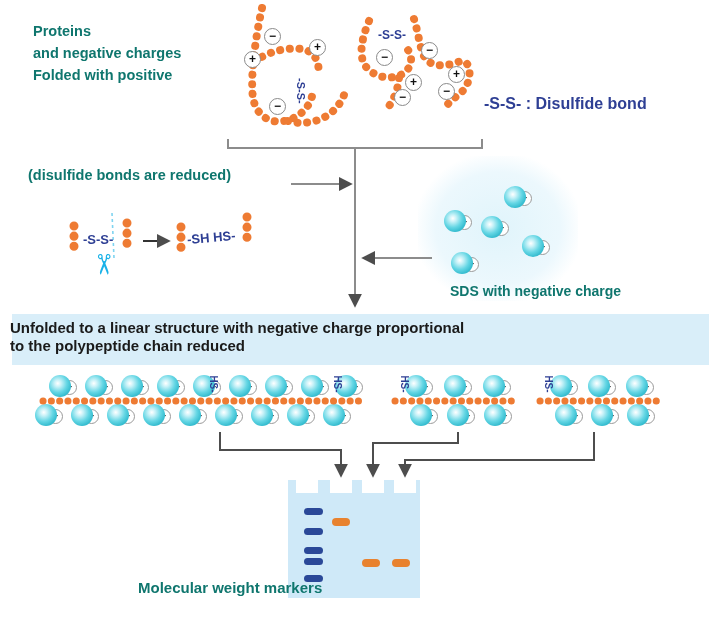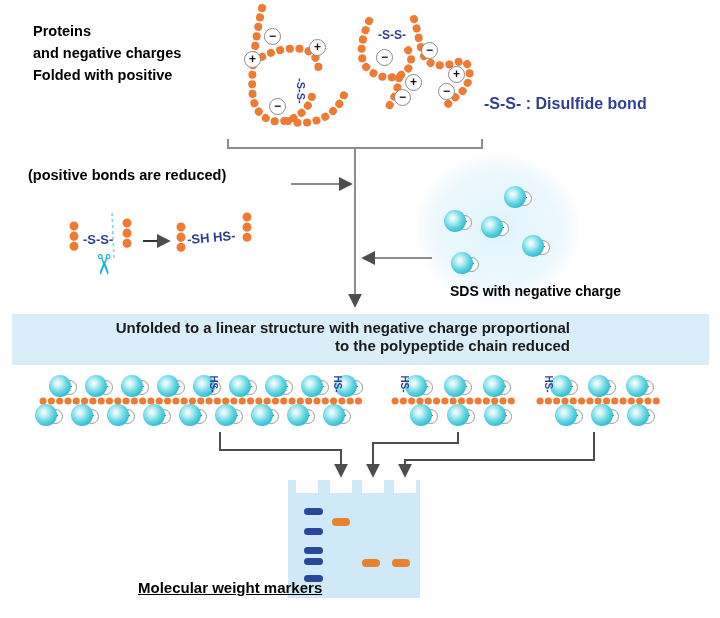--- a/index.html
+++ b/index.html
@@ -1,22 +1,22 @@
 <!DOCTYPE html>
 <html><head>
 <meta charset="utf-8">
 <style>
   html,body{margin:0;padding:0;background:#fff;}
   #canvas{position:relative;width:720px;height:618px;background:#fff;overflow:hidden;
           font-family:"Liberation Sans", sans-serif;color:#1a1a1a;}
-  .txt{position:absolute;font-weight:700;color:#000000;white-space:nowrap;z-index:4;}
+  .txt{position:absolute;font-weight:700;color:#0f766e;white-space:nowrap;z-index:4;}
   .navy{color:#2e3f94;}
   svg.layer{position:absolute;left:0;top:0;z-index:2;pointer-events:none;}
   #banner{position:absolute;left:12px;top:314px;width:697px;height:51px;background:#d9eef9;z-index:0;}
-  #banner-text{position:absolute;left:10px;top:319px;width:560px;text-align:right;
+  #banner-text{position:absolute;left:10px;top:319px;width:560px;text-align:left;
                font-size:15px;font-weight:700;line-height:18px;z-index:4;}
   #sds-glow{position:absolute;left:418px;top:156px;width:160px;height:145px;z-index:0;
             background:radial-gradient(ellipse at center,#e0f4fb 0%,#ecf8fd 55%,rgba(255,255,255,0) 75%);}
   .sds{position:absolute;width:22px;height:22px;}
   .sds .ball{position:relative;z-index:1;width:22px;height:22px;border-radius:50%;
       background:radial-gradient(circle at 40% 38%, #ffffff 0%, #c9f2f8 18%, #64d6e4 48%, #35bccf 72%, #23a5ba 100%);}
   .sds .chg{position:absolute;left:13px;top:5px;z-index:0;width:13px;height:13px;border-radius:50%;
       background:#fff;border:1px solid #9a9a9a;font-size:10px;line-height:11px;text-align:center;
       color:#222;font-weight:700;}
   .badge{position:absolute;z-index:4;width:15px;height:15px;border-radius:50%;background:#fff;
@@ -91,39 +91,39 @@
 
   <div class="txt" style="left:33px;top:20px;font-size:14.5px;line-height:22px;">
     <div>Proteins</div>
     <div>and negative charges</div>
     <div>Folded with positive</div>
   </div>
 
   <div class="txt navy" style="left:484px;top:95px;font-size:16px;">-S-S- : Disulfide bond</div>
 
   <div class="txt" style="left:28px;top:165px;font-size:14.5px;line-height:20px;">
-    <div>(positive bonds are reduced)</div>
+    <div>(disulfide bonds are reduced)</div>
   </div>
 
   <div class="txt navy" style="left:83px;top:232px;font-size:13px;">-S-S-</div>
   <div class="txt navy" style="left:187px;top:230px;font-size:13px;transform:rotate(-5deg);">-SH HS-</div>
 
   <div id="scissors">✂</div>
 
   <div class="txt" style="left:450px;top:283px;font-size:14px;">SDS with negative charge</div>
 
   <div id="banner-text">
     <div>Unfolded to a linear structure with negative charge proportional</div>
     <div>to the polypeptide chain reduced</div>
   </div>
 
   <div id="ssv">-S-S-</div>
   <div class="txt navy" style="left:378px;top:28px;font-size:12px;">-S-S-</div>
 
-  <div class="txt" style="left:138px;top:579px;font-size:15px;text-decoration:underline;">Molecular weight markers</div>
+  <div class="txt" style="left:138px;top:579px;font-size:15px;">Molecular weight markers</div>
 
 <div class="badge" style="left: 244px; top: 51px;">+</div>
     <div class="badge" style="left: 264px; top: 28px;">−</div>
     <div class="badge" style="left: 309px; top: 39px;">+</div>
     <div class="badge" style="left: 269px; top: 98px;">−</div>
     <div class="badge" style="left: 376px; top: 49px;">−</div>
     <div class="badge" style="left: 421px; top: 42px;">−</div>
     <div class="badge" style="left: 405px; top: 74px;">+</div>
     <div class="badge" style="left: 448px; top: 66px;">+</div>
     <div class="badge" style="left: 394px; top: 89px;">−</div>

